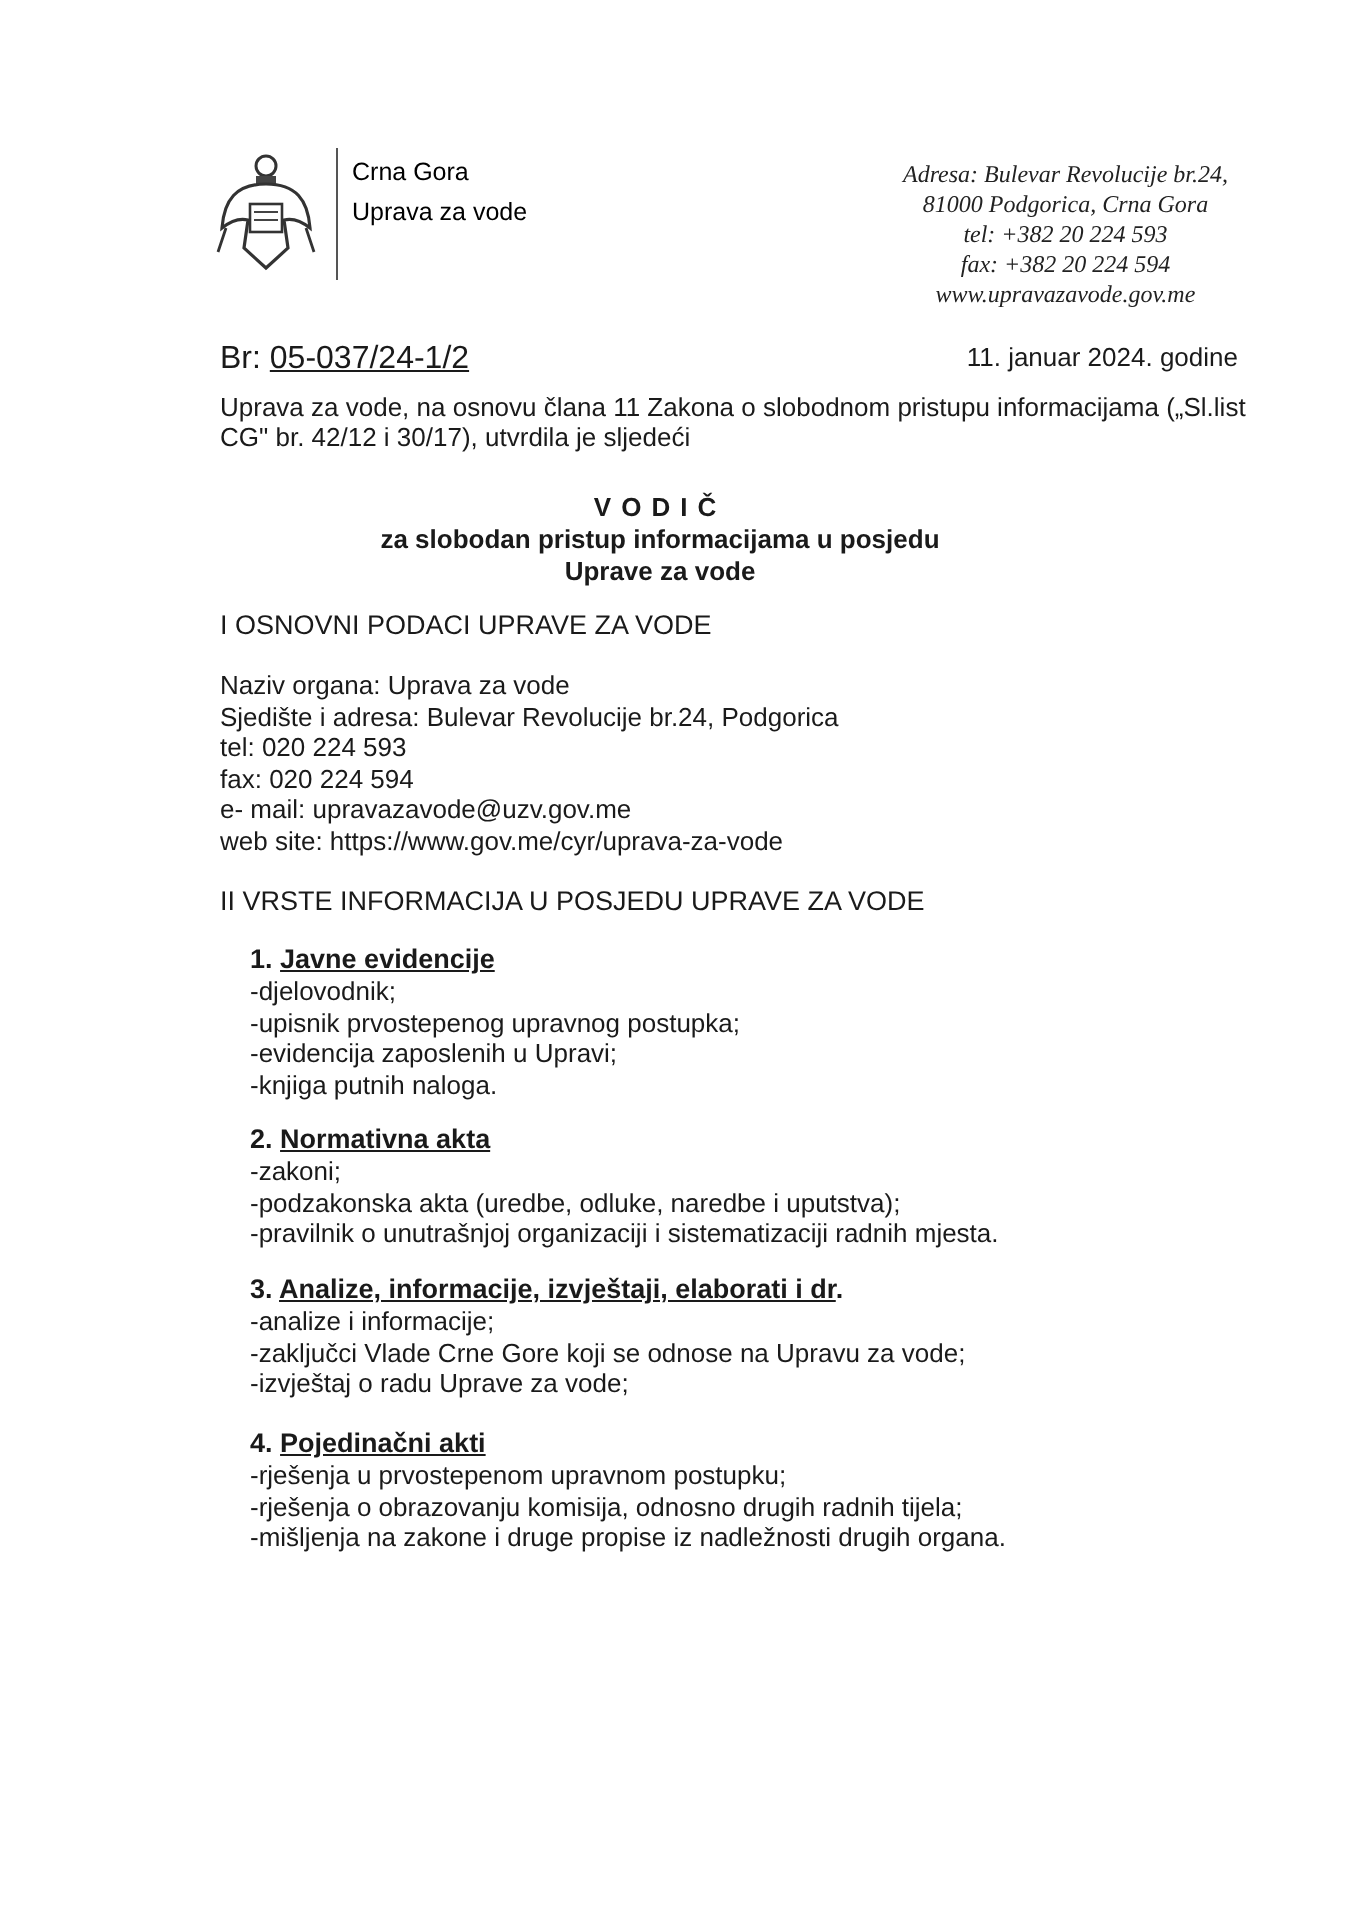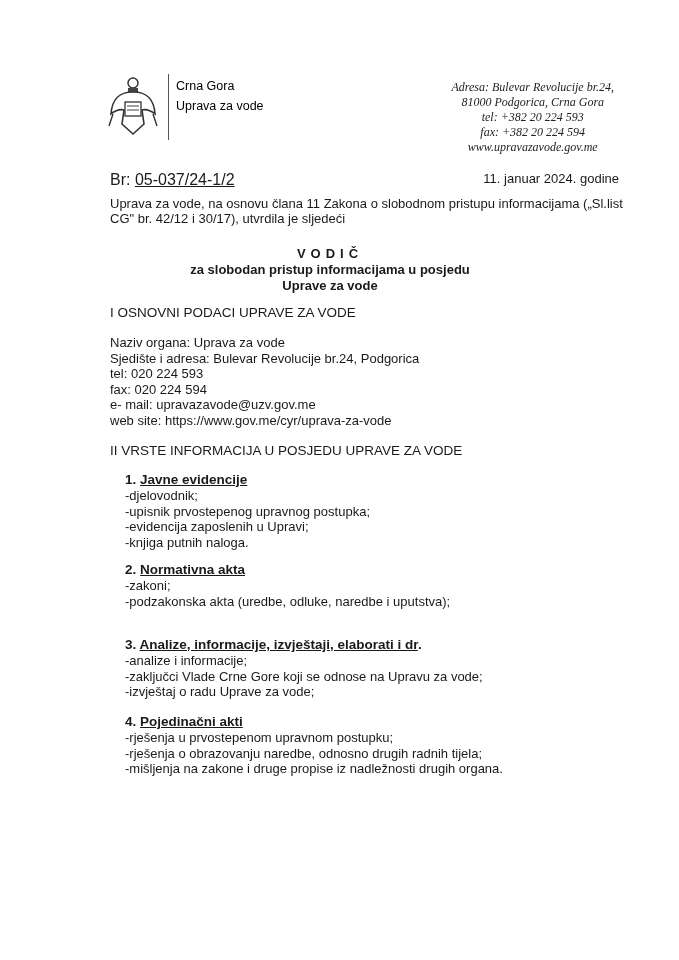--- a/index.html
+++ b/index.html
@@ -92,33 +92,34 @@
   <span class="item">-knjiga putnih naloga.</span>
 </div>
 
 <div class="abs group" style="top:561px;">
   <div class="gh">
     <span>2.</span>
     <span class="u">Normativna akta</span>
   </div>
   <span class="item">-zakoni;</span>
   <span class="item">-podzakonska akta (uredbe, odluke, naredbe i uputstva);</span>
+  <span class="item">-pravilnik o unutrašnjoj organizaciji i sistematizaciji radnih mjesta.</span>
 </div>
 
 <div class="abs group" style="top:636px;">
   <div class="gh">
     <span>3.</span>
     <span class="u">Analize, informacije, izvještaji, elaborati i dr</span><span>.</span>
   </div>
   <span class="item">-analize i informacije;</span>
   <span class="item">-zaključci Vlade Crne Gore koji se odnose na Upravu za vode;</span>
   <span class="item">-izvještaj o radu Uprave za vode;</span>
 </div>
 
 <div class="abs group" style="top:713px;">
   <div class="gh">
     <span>4.</span>
     <span class="u">Pojedinačni akti</span>
   </div>
   <span class="item">-rješenja u prvostepenom upravnom postupku;</span>
-  <span class="item">-rješenja o obrazovanju naredbe, odnosno drugih radnih tijela;</span>
+  <span class="item">-rješenja o obrazovanju komisija, odnosno drugih radnih tijela;</span>
   <span class="item">-mišljenja na zakone i druge propise iz nadležnosti drugih organa.</span>
 </div>
 
 </body></html>

